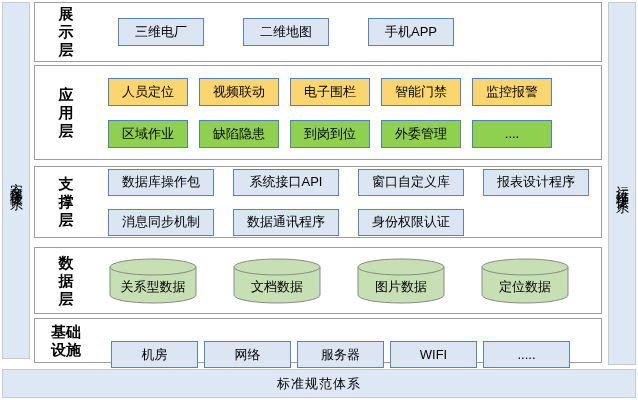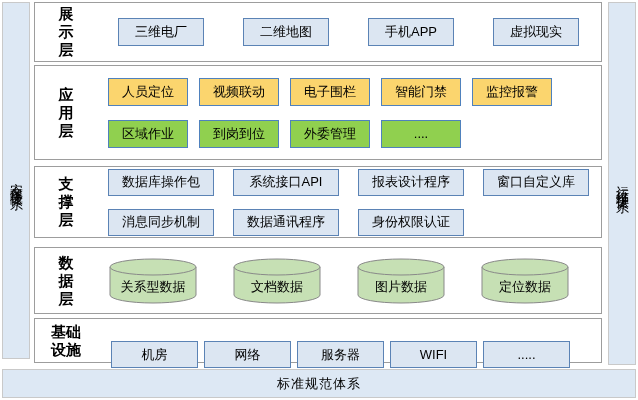--- a/index.html
+++ b/index.html
@@ -74,56 +74,56 @@
 
   <div class="panel panel-presentation">
     <div class="layer-label chars1">
       <span>展示层</span>
     </div>
     <div class="rows">
       <div class="row">
         <div class="box box-blue">三维电厂</div>
         <div class="box box-blue">二维地图</div>
         <div class="box box-blue">手机APP</div>
-        <div class="box box-blue">虚拟现实</div>
       </div>
     </div>
   </div>
 
   <div class="panel panel-application">
     <div class="layer-label chars1">
       <span>应用层</span>
     </div>
     <div class="rows">
       <div class="row">
         <div class="box box-yellow">人员定位</div>
         <div class="box box-yellow">视频联动</div>
         <div class="box box-yellow">电子围栏</div>
         <div class="box box-yellow">智能门禁</div>
         <div class="box box-yellow">监控报警</div>
       </div>
       <div class="row">
         <div class="box box-green">区域作业</div>
+        <div class="box box-green">缺陷隐患</div>
         <div class="box box-green">到岗到位</div>
         <div class="box box-green">外委管理</div>
         <div class="box box-green">....</div>
       </div>
     </div>
   </div>
 
   <div class="panel panel-support">
     <div class="layer-label chars1">
       <span>支撑层</span>
     </div>
     <div class="rows">
       <div class="row">
         <div class="box box-blue">数据库操作包</div>
         <div class="box box-blue">系统接口API</div>
+        <div class="box box-blue">窗口自定义库</div>
         <div class="box box-blue">报表设计程序</div>
-        <div class="box box-blue">窗口自定义库</div>
       </div>
       <div class="row">
         <div class="box box-blue">消息同步机制</div>
         <div class="box box-blue">数据通讯程序</div>
         <div class="box box-blue">身份权限认证</div>
       </div>
     </div>
   </div>
 
   <div class="panel panel-data">

